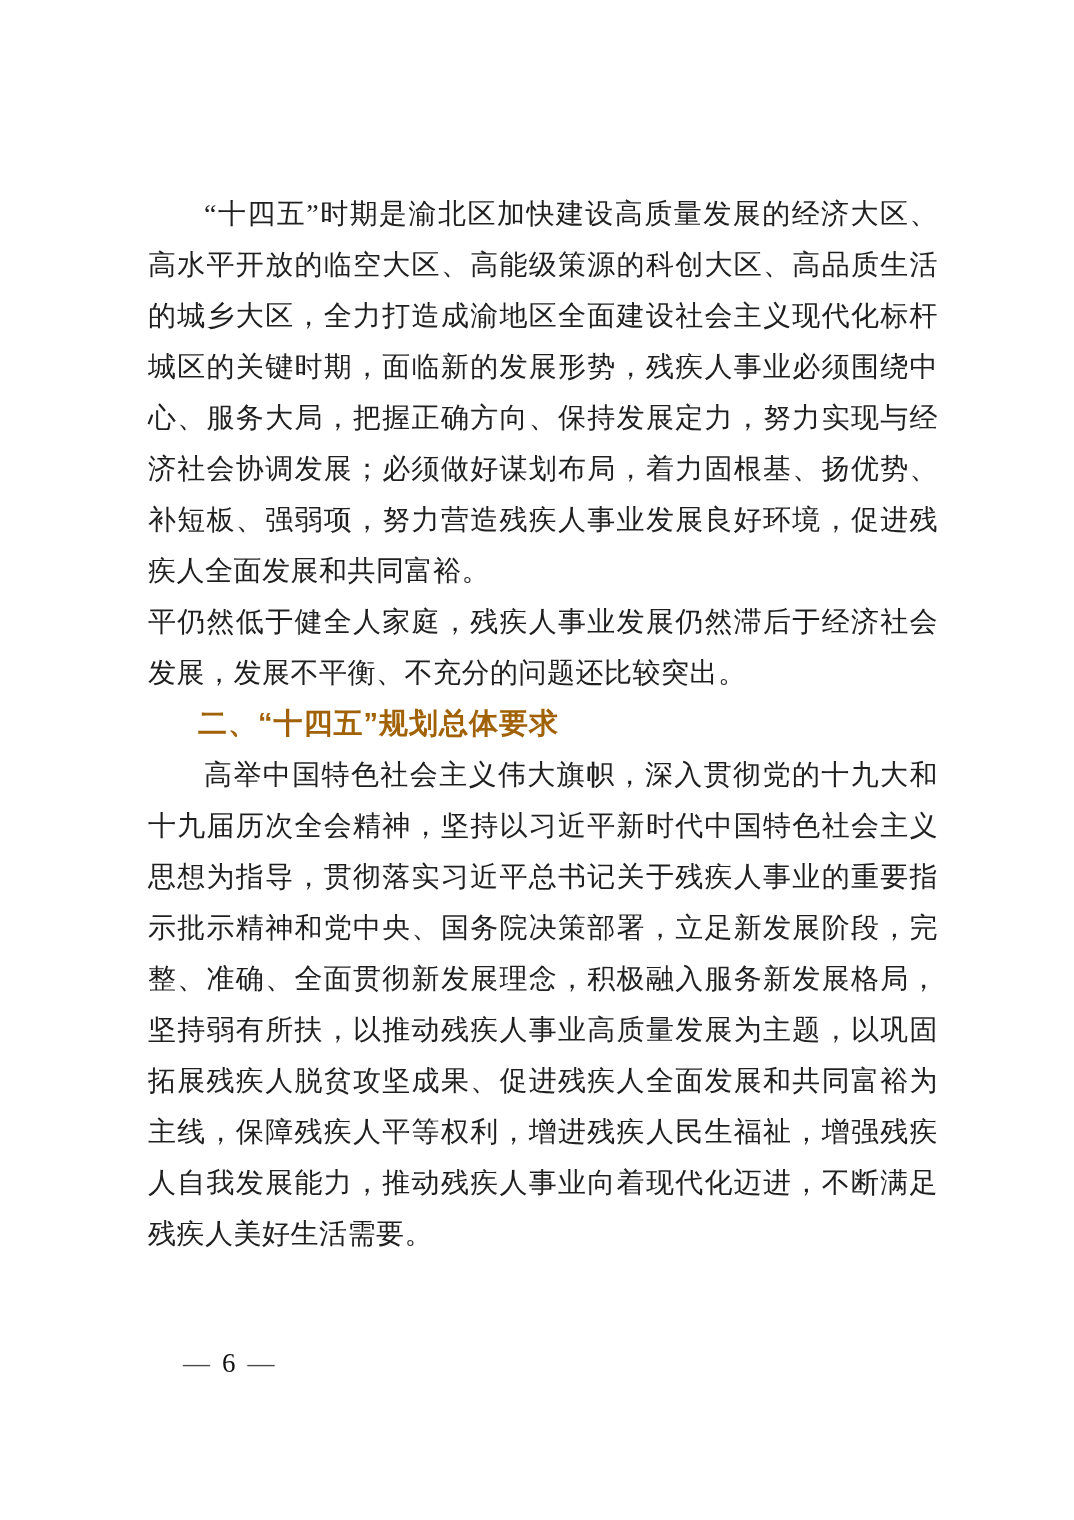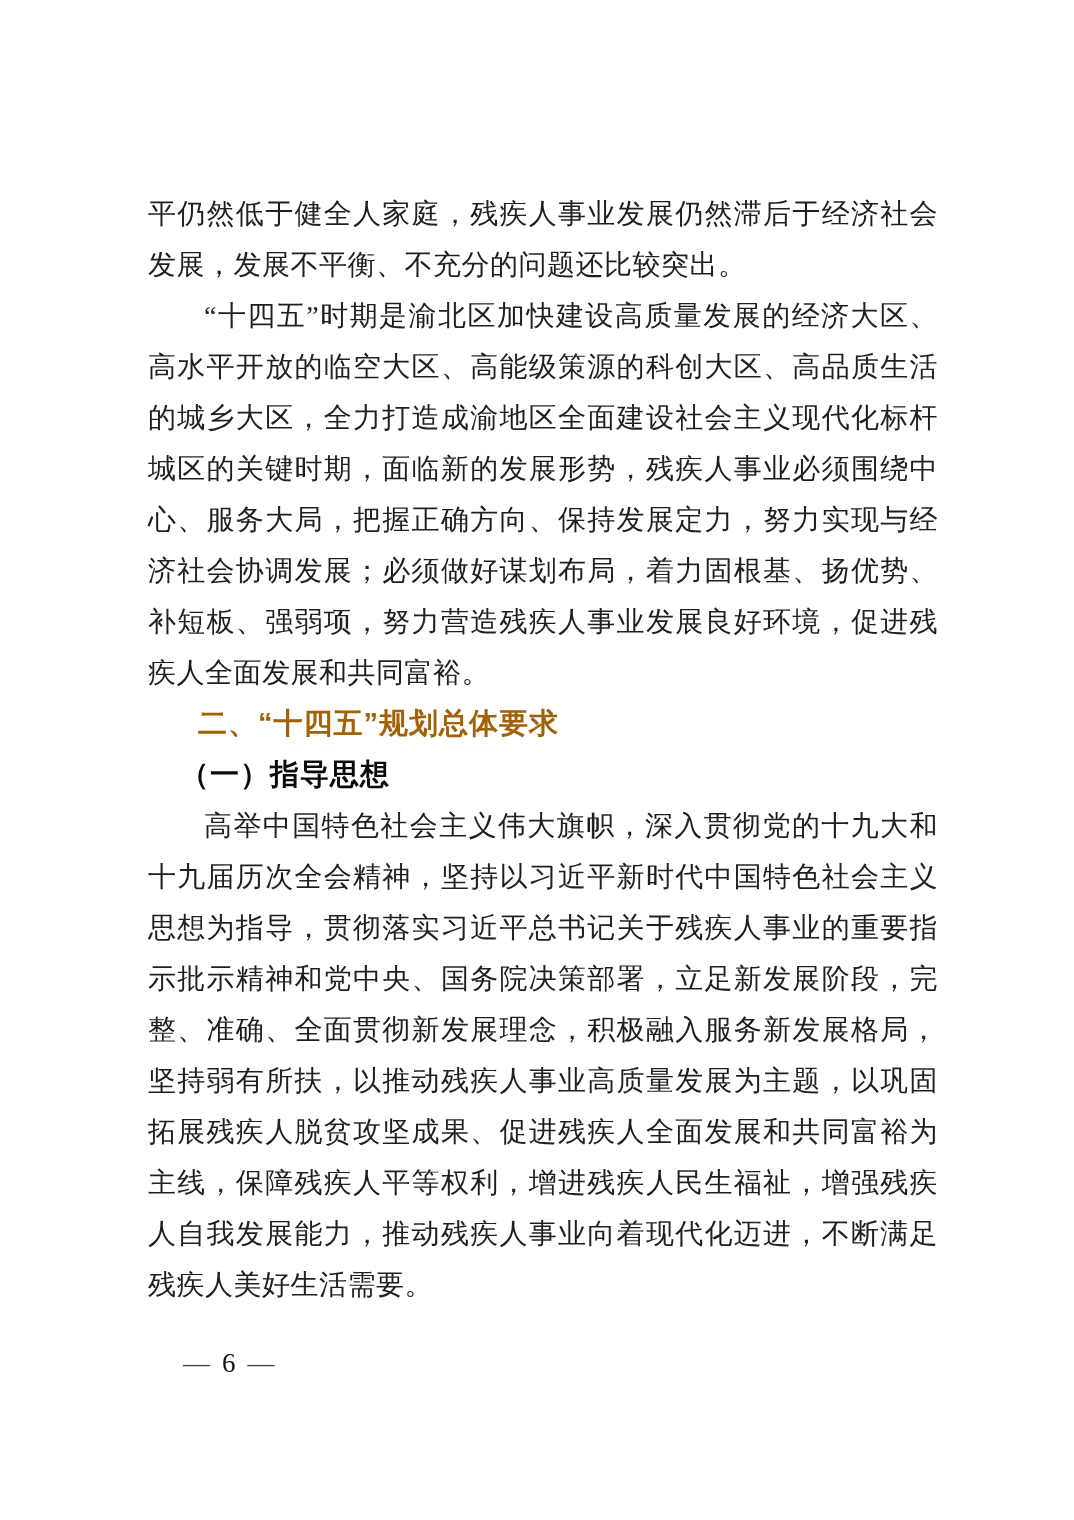--- a/index.html
+++ b/index.html
@@ -73,27 +73,26 @@
     padding: 0 4px;
   }
 </style>
 </head>
 <body>
 
 <div class="page">
 
   <div class="content">
 
+    <p class="para">“十四五”时期是渝北区加快建设高质量发展的经济大区、高水平开放的临空大区、高能级策源的科创大区、高品质生活的城乡大区，全力打造成渝地区全面建设社会主义现代化标杆城区的关键时期，面临新的发展形势，残疾人事业必须围绕中心、服务大局，把握正确方向、保持发展定力，努力实现与经济社会协调发展；必须做好谋划布局，着力固根基、扬优势、补短板、强弱项，努力营造残疾人事业发展良好环境，促进残疾人全面发展和共同富裕。</p>
+
     <p class="para no-indent">平仍然低于健全人家庭，残疾人事业发展仍然滞后于经济社会发展，发展不平衡、不充分的问题还比较突出。</p>
-
-    <p class="para">“十四五”时期是渝北区加快建设高质量发展的经济大区、高水平开放的临空大区、高能级策源的科创大区、高品质生活的城乡大区，全力打造成渝地区全面建设社会主义现代化标杆城区的关键时期，面临新的发展形势，残疾人事业必须围绕中心、服务大局，把握正确方向、保持发展定力，努力实现与经济社会协调发展；必须做好谋划布局，着力固根基、扬优势、补短板、强弱项，努力营造残疾人事业发展良好环境，促进残疾人全面发展和共同富裕。</p>
 
     <h2 class="heading">二、“十四五”规划总体要求</h2>
 
-    <p class="subheading">（一）指导思想</p>
 
     <p class="para">高举中国特色社会主义伟大旗帜，深入贯彻党的十九大和十九届历次全会精神，坚持以习近平新时代中国特色社会主义思想为指导，贯彻落实习近平总书记关于残疾人事业的重要指示批示精神和党中央、国务院决策部署，立足新发展阶段，完整、准确、全面贯彻新发展理念，积极融入服务新发展格局，坚持弱有所扶，以推动残疾人事业高质量发展为主题，以巩固拓展残疾人脱贫攻坚成果、促进残疾人全面发展和共同富裕为主线，保障残疾人平等权利，增进残疾人民生福祉，增强残疾人自我发展能力，推动残疾人事业向着现代化迈进，不断满足残疾人美好生活需要。</p>
 
 
   </div>
 
   <div class="footer">
     <span class="dash">—</span><span class="num">6</span><span class="dash">—</span>
   </div>
 

